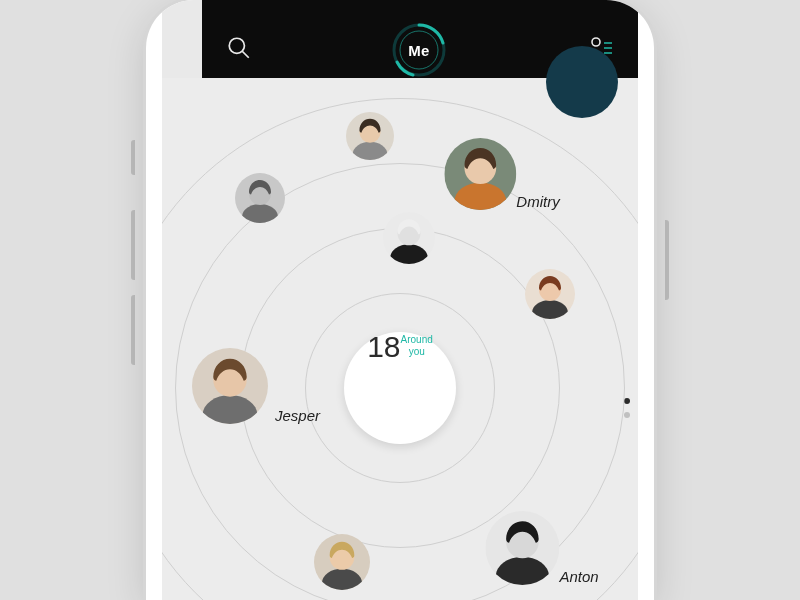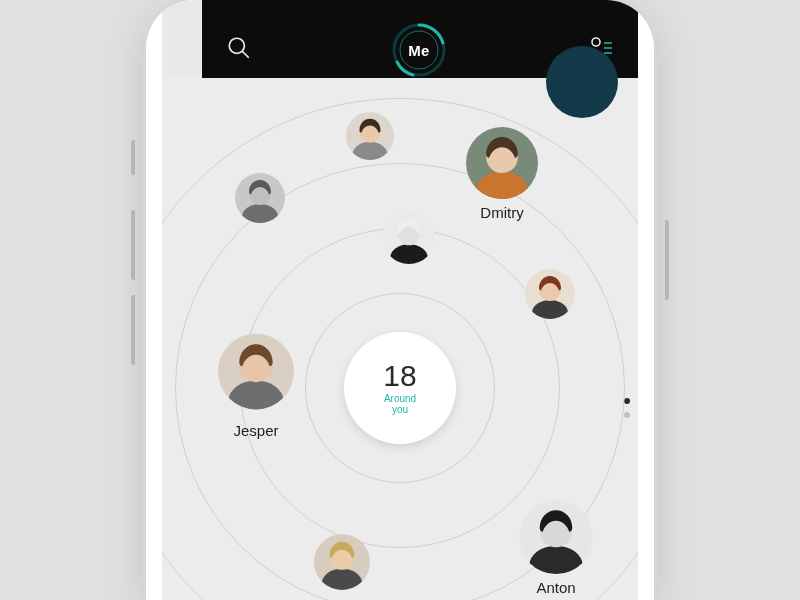--- a/index.html
+++ b/index.html
@@ -119,42 +119,42 @@
     }
     .center-hub {
       position: absolute;
       width: 112px;
       height: 112px;
       background: #fff;
       border-radius: 50%;
       transform: translate(-50%, -50%);
       box-shadow: 0 3px 10px rgba(0,0,0,0.12);
       display: flex;
-      flex-direction: column;
-      align-items: center;
+      flex-direction: row;
       justify-content: center;
     }
     .center-count {
       font-size: 30px;
       color: #2b2b2b;
       line-height: 1;
     }
     .center-label {
       font-size: 10px;
       color: #1fb8a6;
       text-align: center;
       line-height: 1.15;
       margin-top: 2px;
     }
     .person {
       position: absolute;
       transform: translate(-50%, -50%);
       display: flex;
-      flex-direction: column;
-      align-items: center;
+      flex-direction: row;
+      align-items: flex-end;
+      font-style: italic;
     }
     .avatar {
       border-radius: 50%;
       overflow: hidden;
       display: flex;
       align-items: center;
       justify-content: center;
     }
     .avatar svg { width: 100%; height: 100%; display: block; }
     .person-name {
@@ -253,21 +253,21 @@
             <div class="avatar" style="width: 72px; height: 72px;">
               <svg viewBox="0 0 100 100">
     <rect width="100" height="100" fill="#7a8a78"></rect>
     <ellipse cx="50" cy="88" rx="36" ry="26" fill="#c9752e"></ellipse>
     <circle cx="50" cy="42" r="22" fill="#e9c9ab"></circle>
     <path d="M28 38c0-14 10-24 22-24s22 10 22 24c0 3-2 5-4 5-3-9-10-15-18-15s-15 6-18 15c-2 0-4-2-4-5z" fill="#4b3423"></path>
   </svg>
             </div>
             <div class="person-name">Dmitry</div>
           </div>
-          <div class="person" style="left: 394px; top: 470px;">
+          <div class="person" style="left: 380px; top: 470px;">
             <div class="avatar" style="width: 74px; height: 74px;">
               <svg viewBox="0 0 100 100">
     <rect width="100" height="100" fill="#e6e6e6"></rect>
     <ellipse cx="50" cy="88" rx="36" ry="26" fill="#2a2a2a"></ellipse>
     <circle cx="50" cy="42" r="22" fill="#d8d8d8"></circle>
     <path d="M28 38c0-14 10-24 22-24s22 10 22 24c0 3-2 5-4 5-3-9-10-15-18-15s-15 6-18 15c-2 0-4-2-4-5z" fill="#1a1a1a"></path>
   </svg>
             </div>
             <div class="person-name">Anton</div>
           </div>

